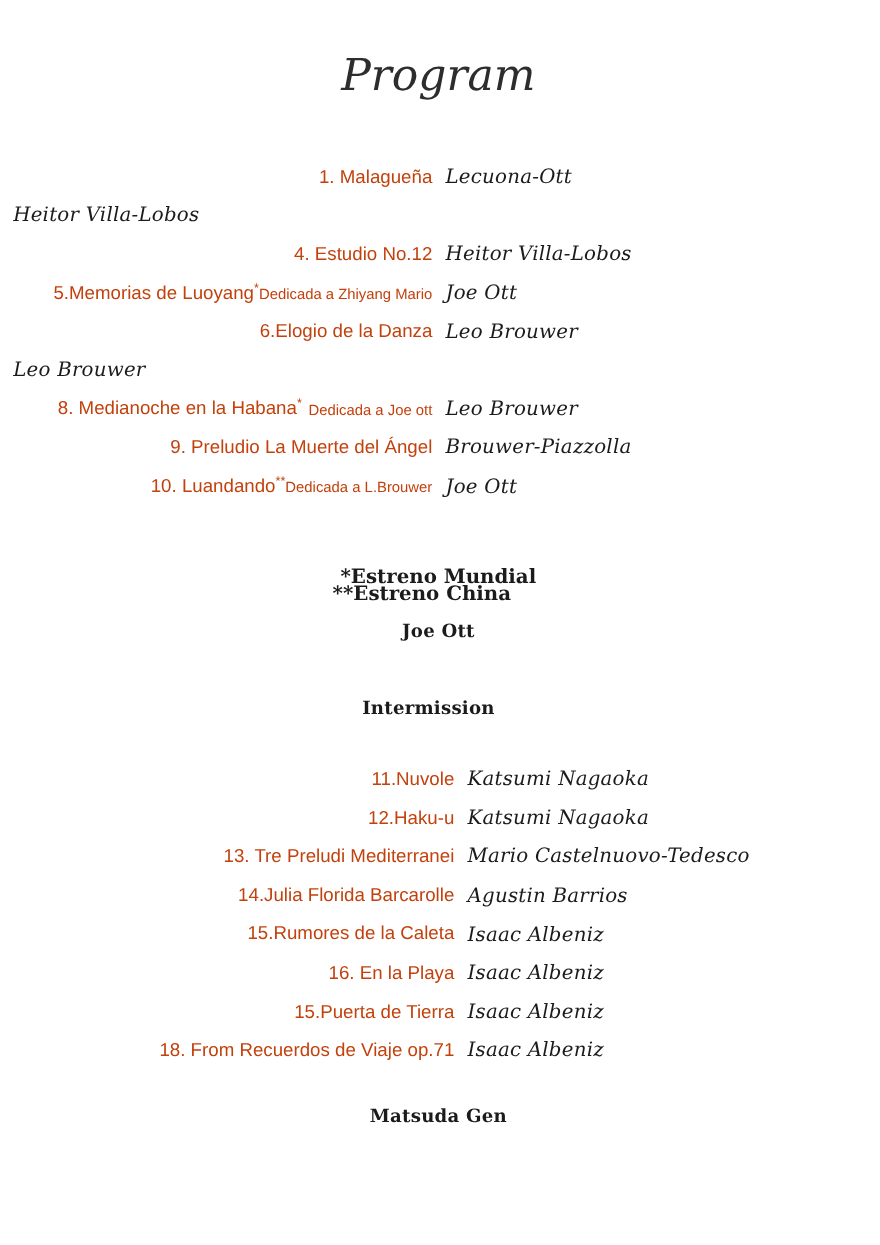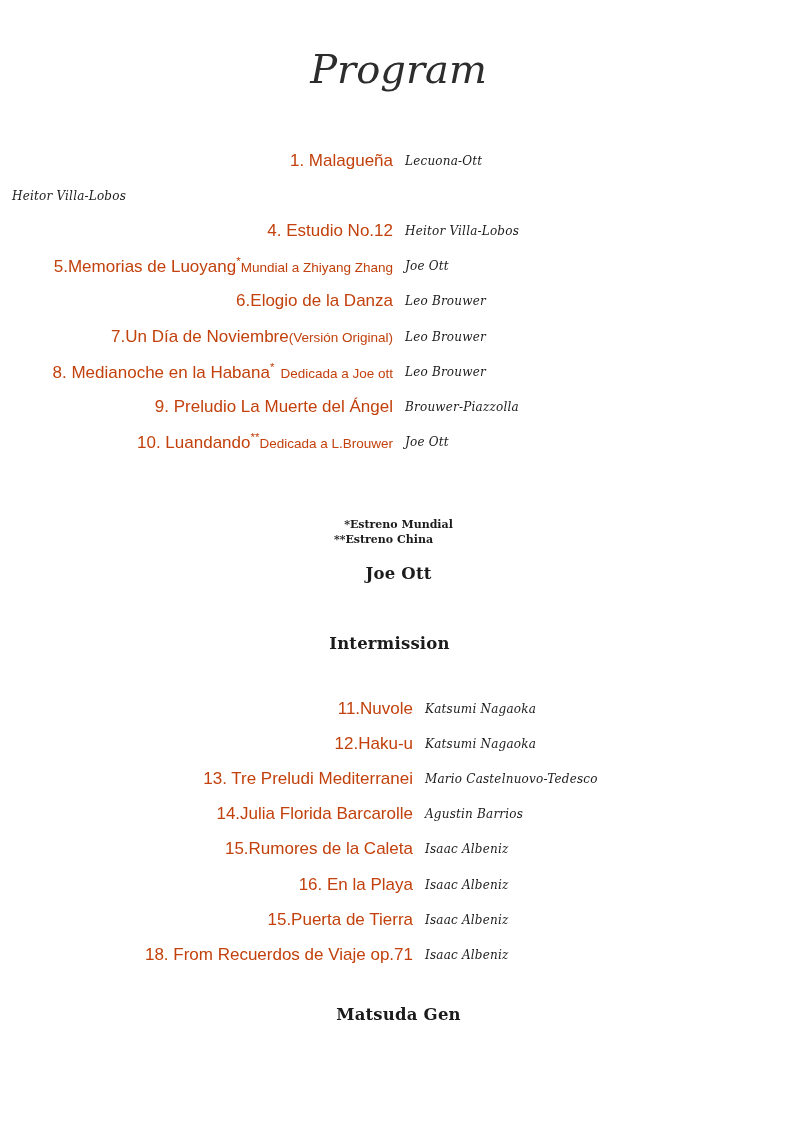--- a/index.html
+++ b/index.html
@@ -19,26 +19,26 @@
   .pt{
     width:393px;text-align:right;white-space:nowrap;
     font-size:17px;color:#c2410c;
   }
   .pt sup{font-size:11.5px;}
   .note{font-size:13.5px;}
   .gap{margin-left:6px;}
   .pc{
     padding-left:12px;white-space:nowrap;
     font-family:"DejaVu Serif",serif;font-style:italic;
-    font-size:12px;letter-spacing:0.2px;color:#1b1b1b;
+    font-size:18px;letter-spacing:0.2px;color:#1b1b1b;
   }
   .footnotes{
     position:absolute;top:517px;left:0;width:100%;text-align:center;
     font-family:"DejaVu Serif",serif;font-weight:bold;
-    font-size:11px;line-height:15px;color:#1b1b1b;
+    font-size:18px;line-height:15px;color:#1b1b1b;
   }
   .footnotes .l2{position:relative;left:-15px;}
   .heading{
     position:absolute;left:0;width:100%;text-align:center;
     font-family:"DejaVu Serif",serif;font-weight:bold;
     font-size:16.5px;color:#1b1b1b;letter-spacing:0.2px;
   }
   #performer1{top:564px;}
   #intermission{top:634px;transform:translateX(-9px);}
   #performer2{top:1005px;}
@@ -56,29 +56,28 @@
       <div class="pc">Lecuona-Ott</div>
     </div>
     <div class="row">
       <div class="pc">Heitor Villa-Lobos</div>
     </div>
     <div class="row">
       <div class="pt"><span>4. Estudio No.12</span></div>
       <div class="pc">Heitor Villa-Lobos</div>
     </div>
     <div class="row">
-      <div class="pt"><span>5.Memorias de Luoyang</span><sup>*</sup><span class="note">Mundial a Zhiyang Zhang</span></div>
+      <div class="pt"><span>5.Memorias de Luoyang</span><sup>*</sup><span class="note">Dedicada a Zhiyang Mario</span></div>
       <div class="pc">Joe Ott</div>
     </div>
     <div class="row">
       <div class="pt"><span>6.Elogio de la Danza</span></div>
       <div class="pc">Leo Brouwer</div>
     </div>
     <div class="row">
-      <div class="pt"><span>7.Un Día de Noviembre</span><span class="note">(Versión Original)</span></div>
       <div class="pc">Leo Brouwer</div>
     </div>
     <div class="row">
       <div class="pt"><span>8. Medianoche en la Habana</span><sup>*</sup><span class="note gap">Dedicada a Joe ott</span></div>
       <div class="pc">Leo Brouwer</div>
     </div>
     <div class="row">
       <div class="pt"><span>9. Preludio La Muerte del Ángel</span></div>
       <div class="pc">Brouwer-Piazzolla</div>
     </div>

